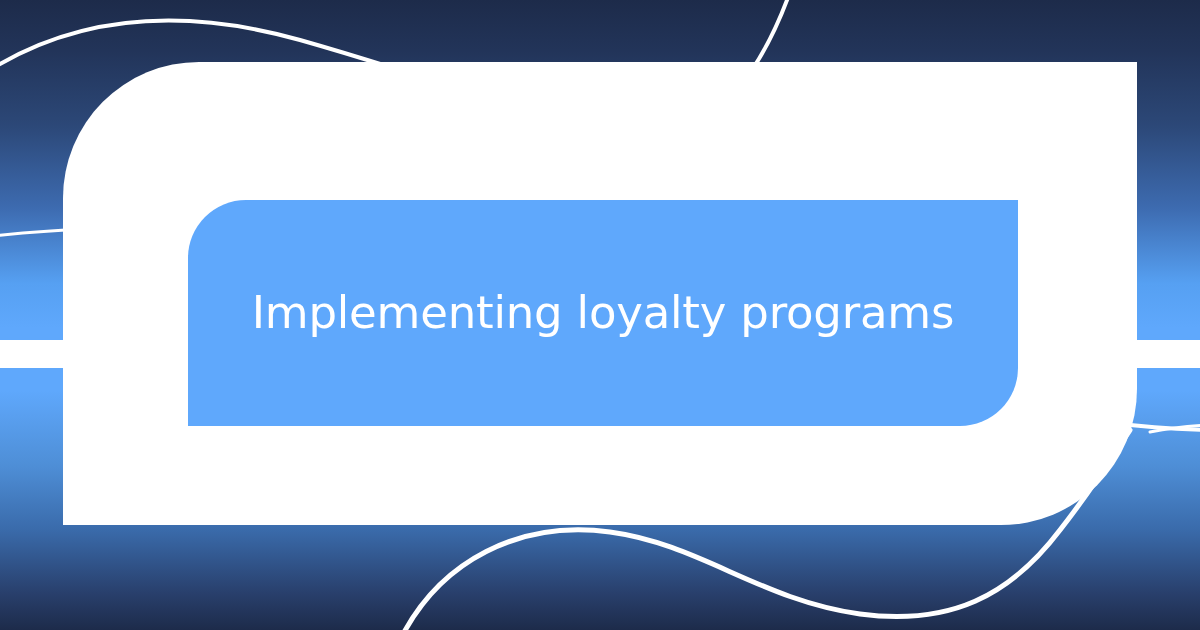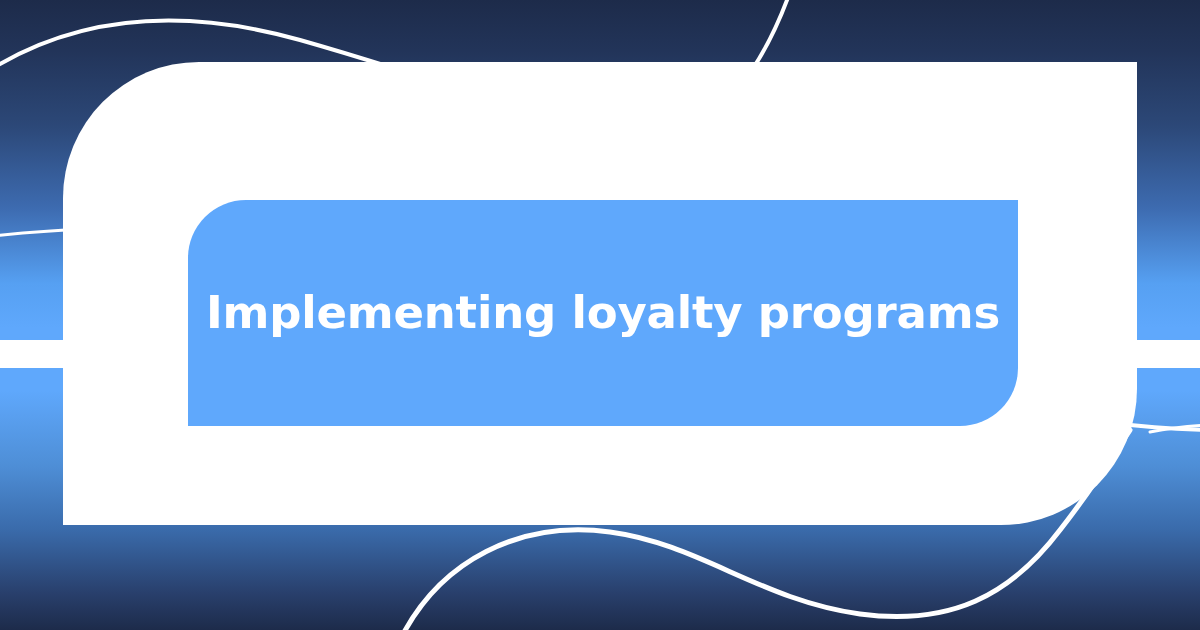--- a/index.html
+++ b/index.html
@@ -81,21 +81,21 @@
     align-items: center;
     justify-content: center;
   }
 
   .title-text {
     width: 830px;
     margin: 0;
     color: #ffffff;
     font-family: "DejaVu Sans", sans-serif;
     font-size: 45px;
-    font-weight: 700;
+    font-weight: 400;
     line-height: 1.22;
     letter-spacing: -0.2px;
     text-align: center;
     white-space: nowrap;
   }
   .title-text .line2 { white-space: nowrap; }
 </style>
 </head>
 <body>
 

